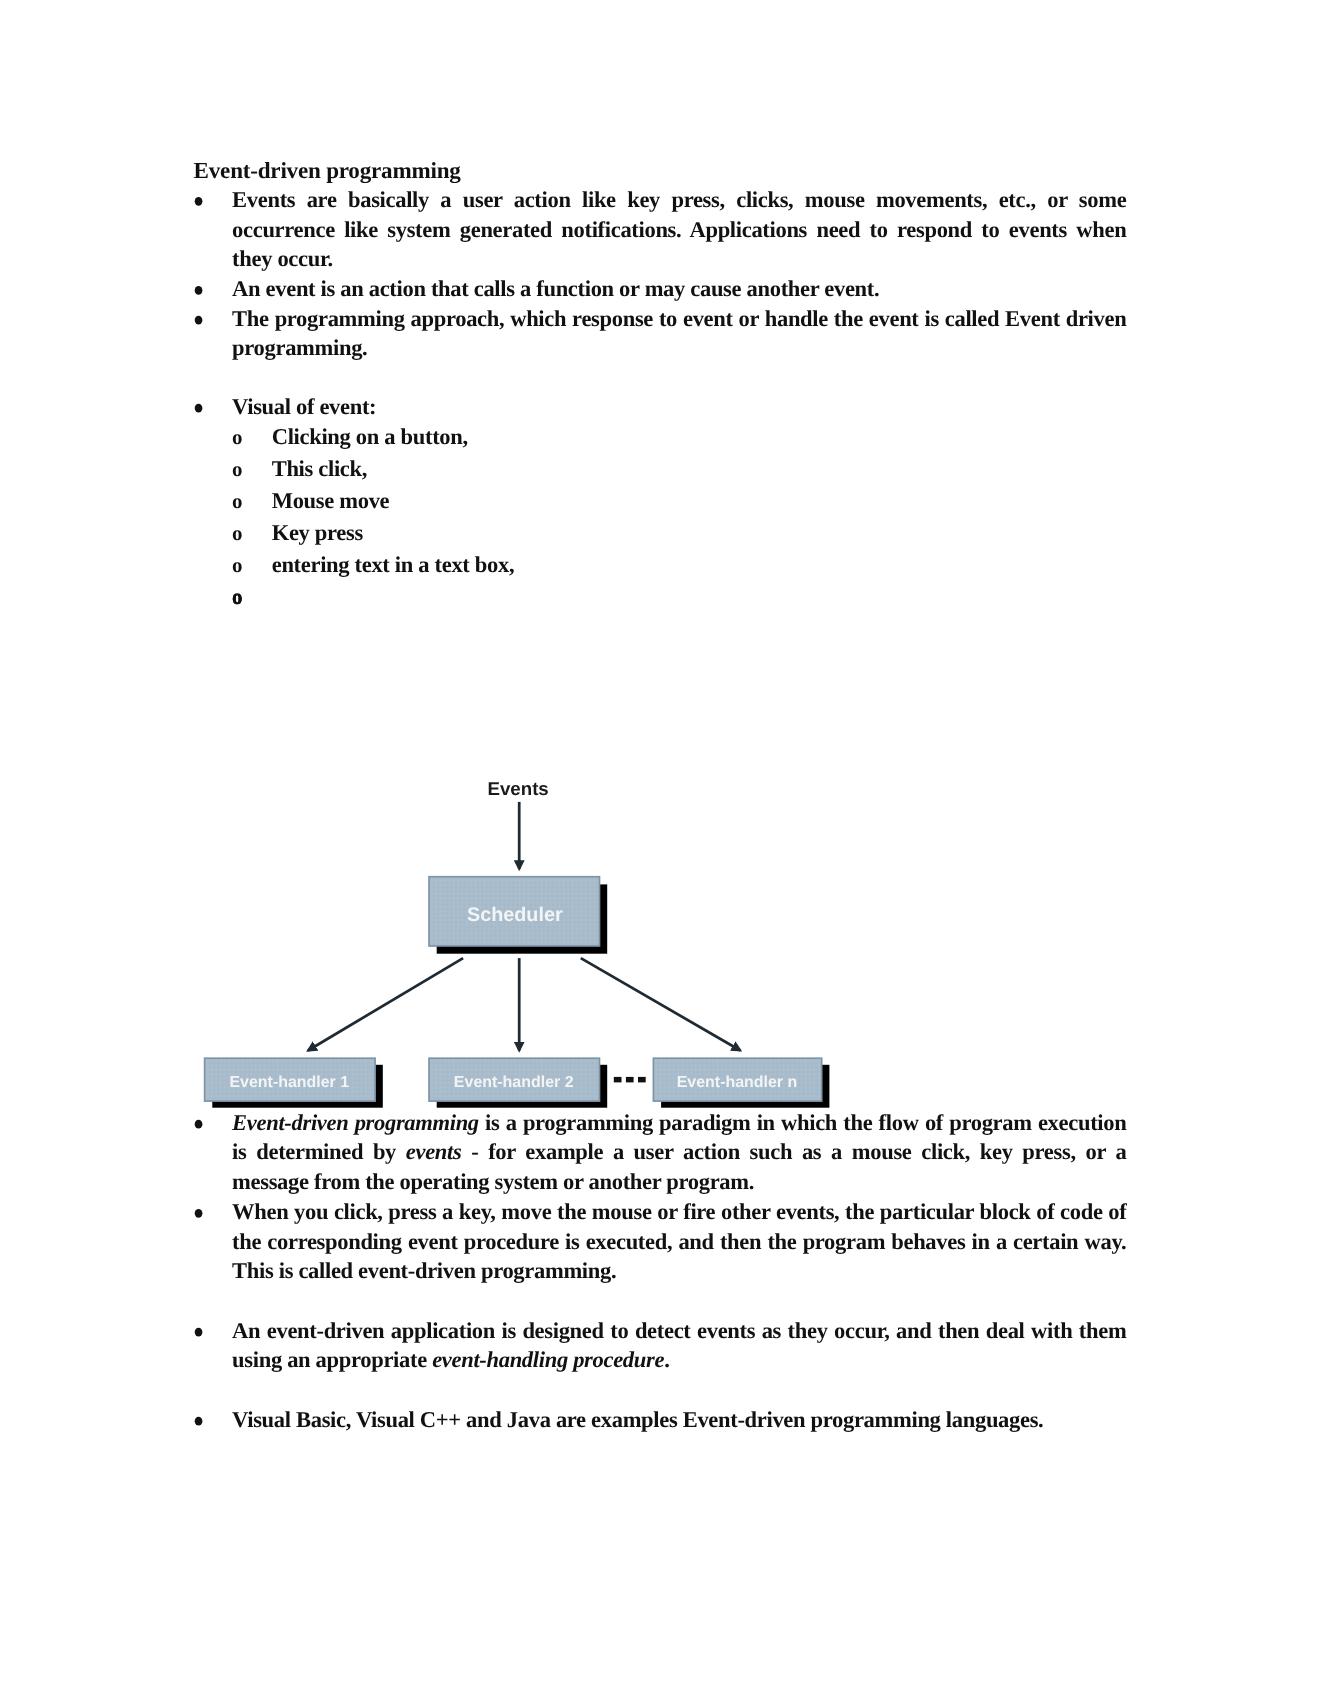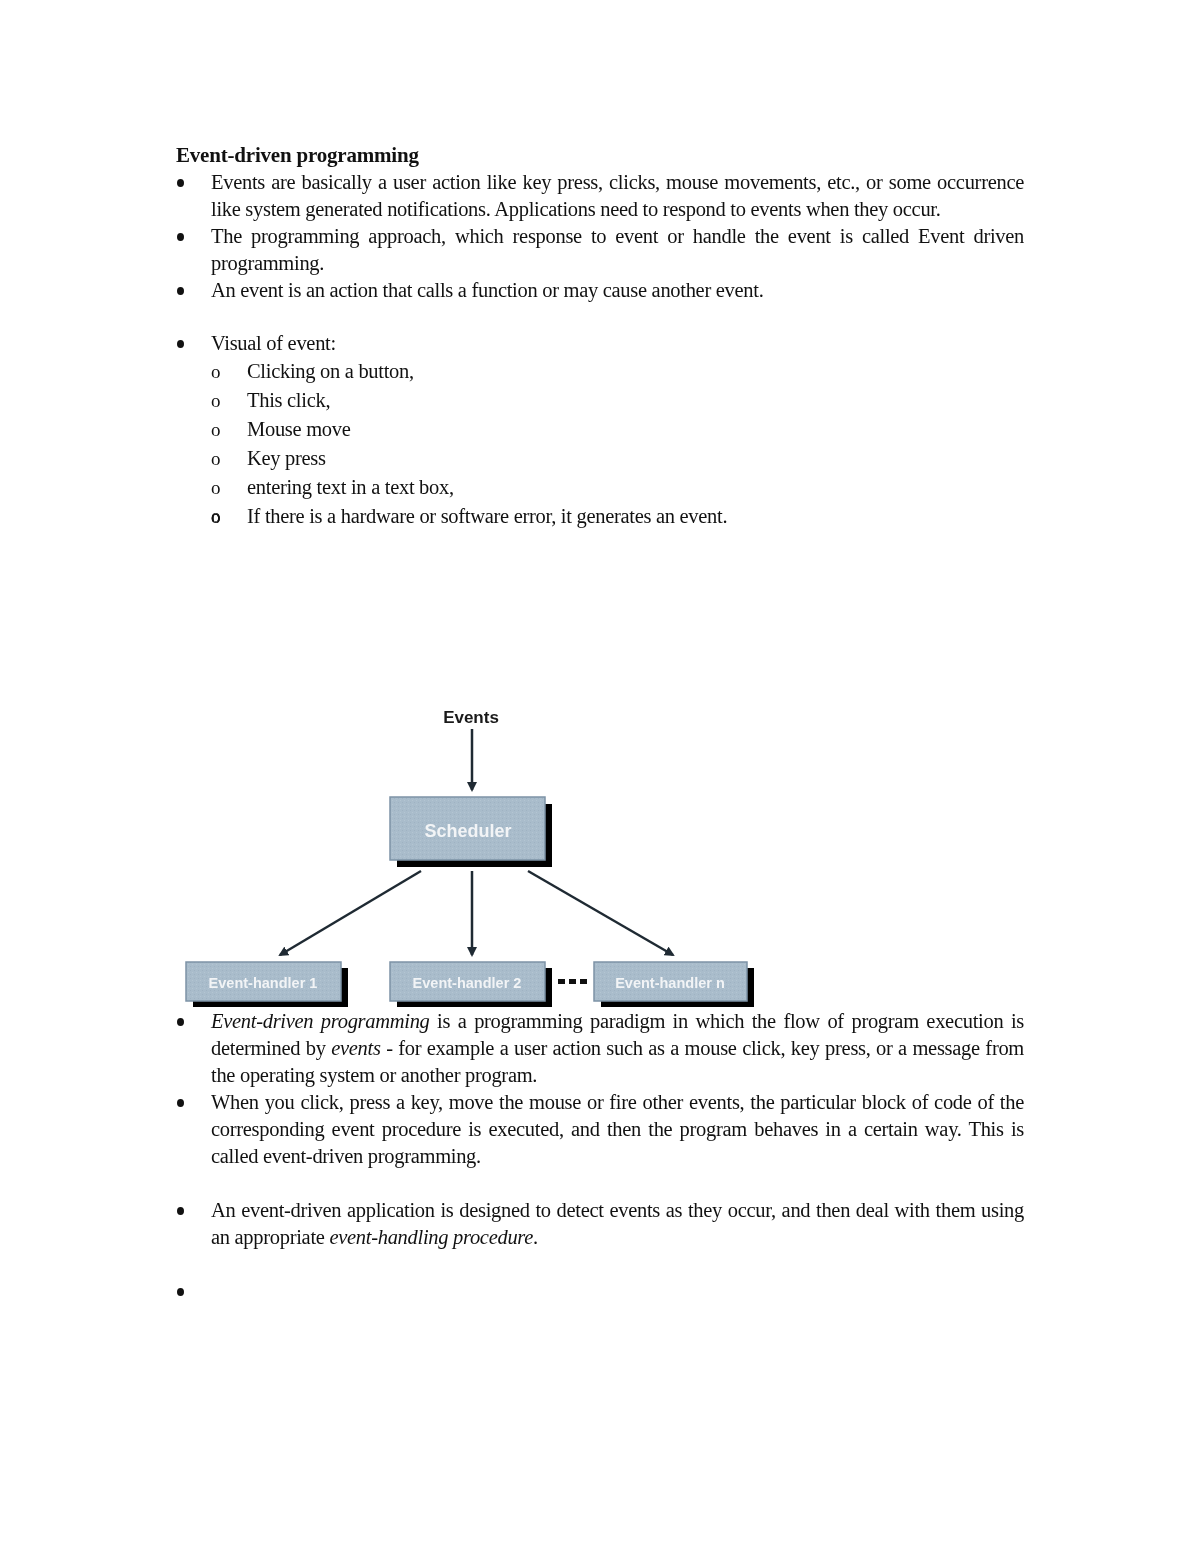--- a/index.html
+++ b/index.html
@@ -30,20 +30,21 @@
   }
   .text {
     font-size: 20.5px;
     line-height: 27px;
     letter-spacing: -0.3px;
   }
   ul.bullets {
     list-style: none;
     margin: 0;
     padding: 0;
+    font-weight: bold;
   }
   ul.bullets > li {
     position: relative;
     padding-left: 35px;
     text-align: justify;
   }
   .bullet-dot {
     position: absolute;
     left: 1px;
     top: 10px;
@@ -114,43 +115,43 @@
 <div class="page">
   <h1 class="title">Event-driven programming</h1>
 
   <ul class="bullets text">
     <li>
       <span class="bullet-dot"></span>
       <span>Events are basically a user action like key press, clicks, mouse movements, etc., or some occurrence like system generated notifications. Applications need to respond to events when they occur.</span>
     </li>
     <li>
       <span class="bullet-dot"></span>
+      <span>An event is an action that calls a function or may cause another event.</span>
+    </li>
+    <li>
+      <span class="bullet-dot"></span>
       <span>The programming approach, which response to event or handle the event is called Event driven programming.</span>
-    </li>
-    <li>
-      <span class="bullet-dot"></span>
-      <span>An event is an action that calls a function or may cause another event.</span>
     </li>
   </ul>
 
   <div class="gap"></div>
 
   <ul class="bullets text">
     <li>
       <span class="bullet-dot"></span>
       <span>Visual of event:</span>
       <ul class="sub">
         <li><span class="sub-marker">o</span><span>Clicking on a button,</span></li>
         <li><span class="sub-marker">o</span><span>This click,</span></li>
         <li><span class="sub-marker">o</span><span>Mouse move</span></li>
         <li><span class="sub-marker">o</span><span>Key press</span></li>
         <li><span class="sub-marker">o</span><span>entering text in a text box,</span></li>
         <li style="text-align:justify; line-height:28px;"><span class="sub-marker">o</span></li>
         <li><span class="sub-marker">o</span></li>
-        <li><span class="sub-marker">o</span><span>If there is a hardware or software error, it generates an event.</span></li>
+        <li><span class="sub-marker">o</span></li>
       </ul>
     </li>
   </ul>
 </div>
 
 <div class="diagram-wrap">
   <svg width="1200" height="1553" viewBox="0 0 1200 1553" xmlns="http://www.w3.org/2000/svg">
     <defs>
       <marker id="arrowhead" markerWidth="10" markerHeight="10" refX="8" refY="5" orient="auto" markerUnits="userSpaceOnUse">
         <path d="M0,0 L10,5 L0,10 z" fill="#1f2a33"></path>
@@ -221,15 +222,16 @@
       <span class="bullet-dot"></span>
       <span>An event-driven application is designed to detect events as they occur, and then deal with them using an appropriate </span><em>event-handling procedure</em><span>.</span>
     </li>
   </ul>
 
   <div class="gap-small"></div>
 
   <ul class="bullets text">
     <li style="text-align:justify; text-align-last:left;">
       <span class="bullet-dot"></span>
+      <span>Visual Basic, Visual C++ and Java are examples Event-driven programming languages.</span>
     </li>
   </ul>
 </div>
 
 </body></html>

